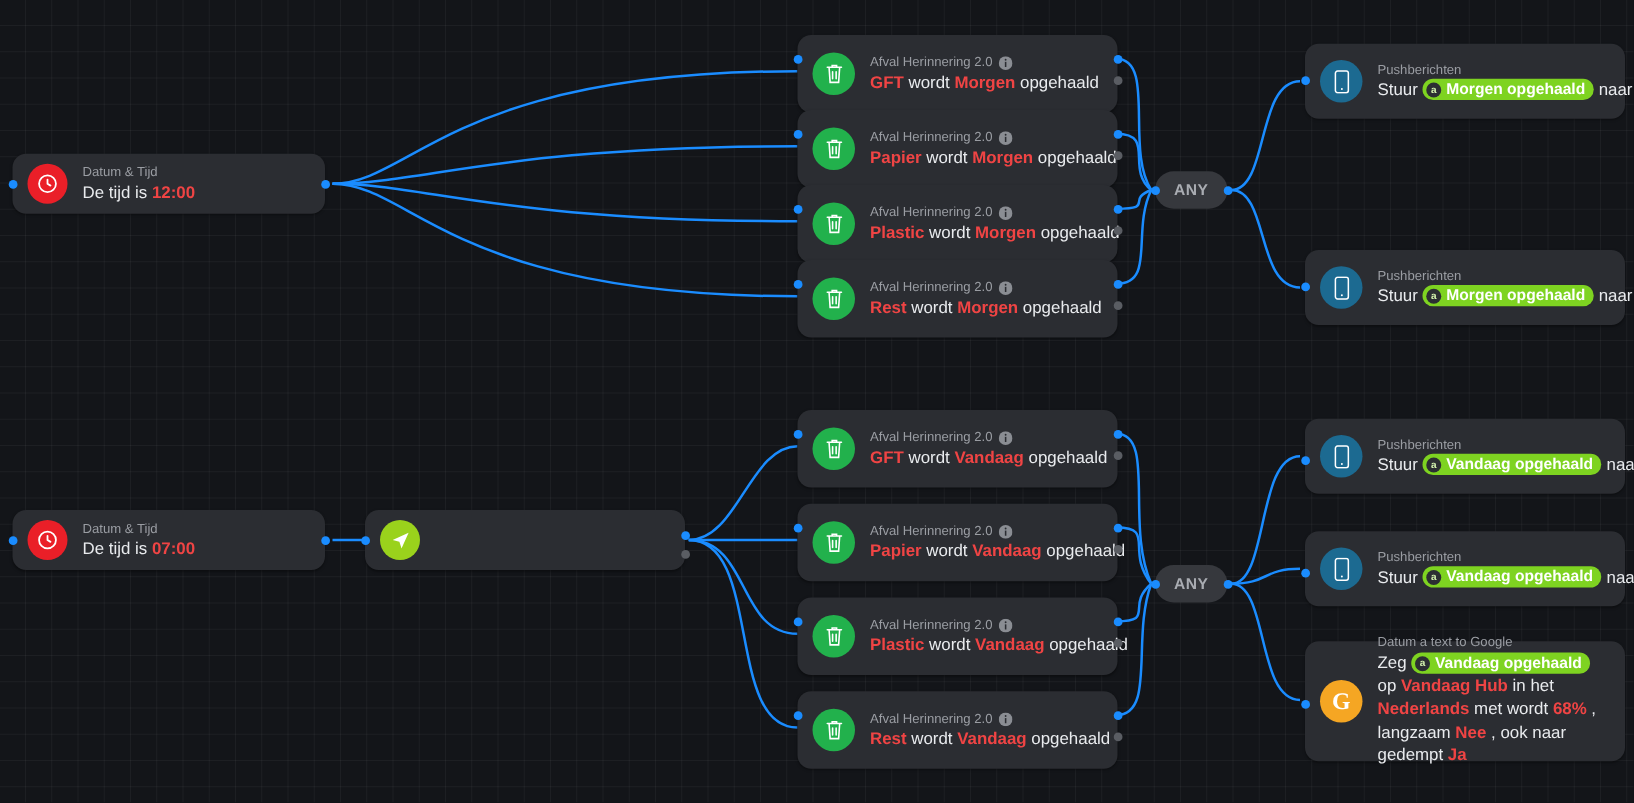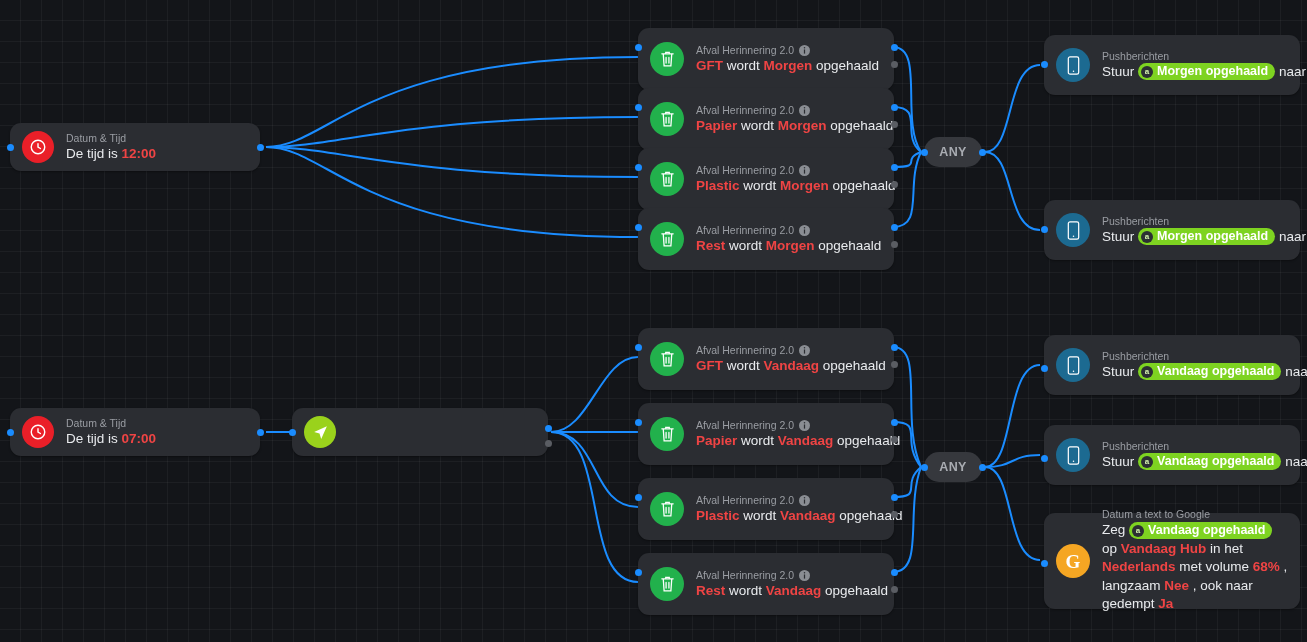--- a/index.html
+++ b/index.html
@@ -472,17 +472,17 @@
     <span class="port in" style="top:47px;"></span>
     <div class="avatar">
       <span class="g-letter">G</span>
     </div>
     <div class="body">
       <div class="sub">Datum a text to Google</div>
       <div class="title"><span class="lite">Zeg</span>
         <span class="chip">
             <span class="badge">a</span>
             <span>Vandaag opgehaald</span>
-          </span><span class="lite"> op </span><b>Vandaag Hub</b><span class="lite"> in het </span><b>Nederlands</b><span class="lite"> met volume </span><b>68%</b><span class="lite"> , langzaam </span><b>Nee</b><span class="lite"> , ook naar gedempt </span><b>Ja</b></div>
+          </span><span class="lite"> op </span><b>Vandaag Hub</b><span class="lite"> in het </span><b>Nederlands</b><span class="lite"> met wordt </span><b>68%</b><span class="lite"> , langzaam </span><b>Nee</b><span class="lite"> , ook naar gedempt </span><b>Ja</b></div>
     </div>
   </div>
 
 </div>
 
 </body></html>

